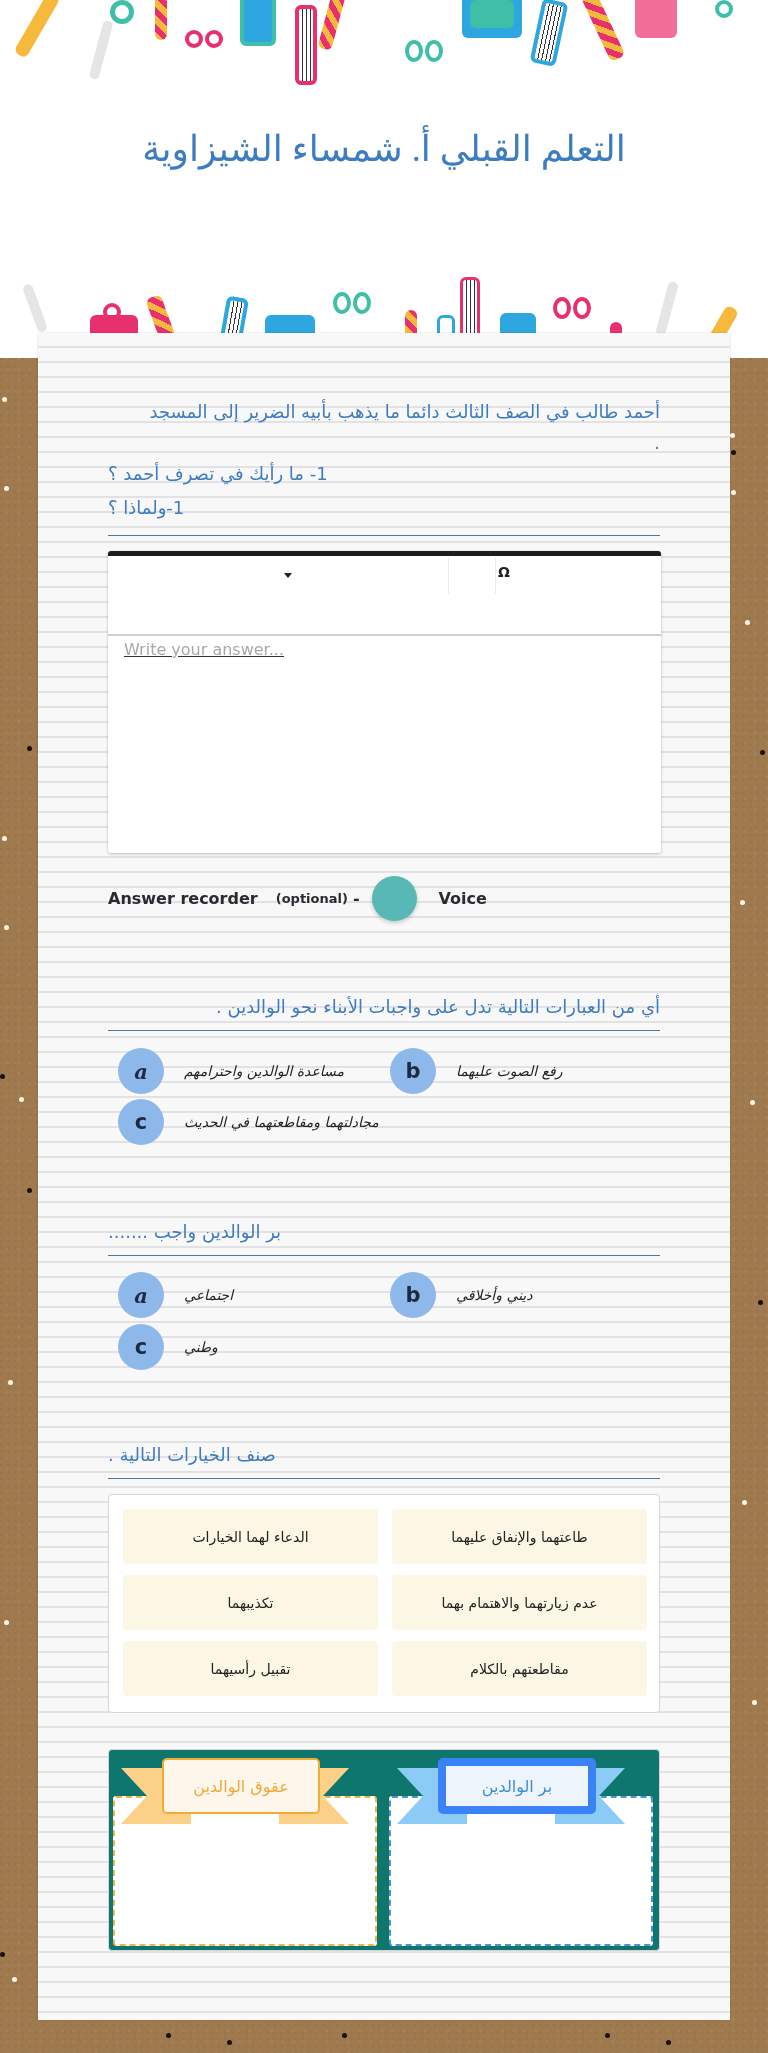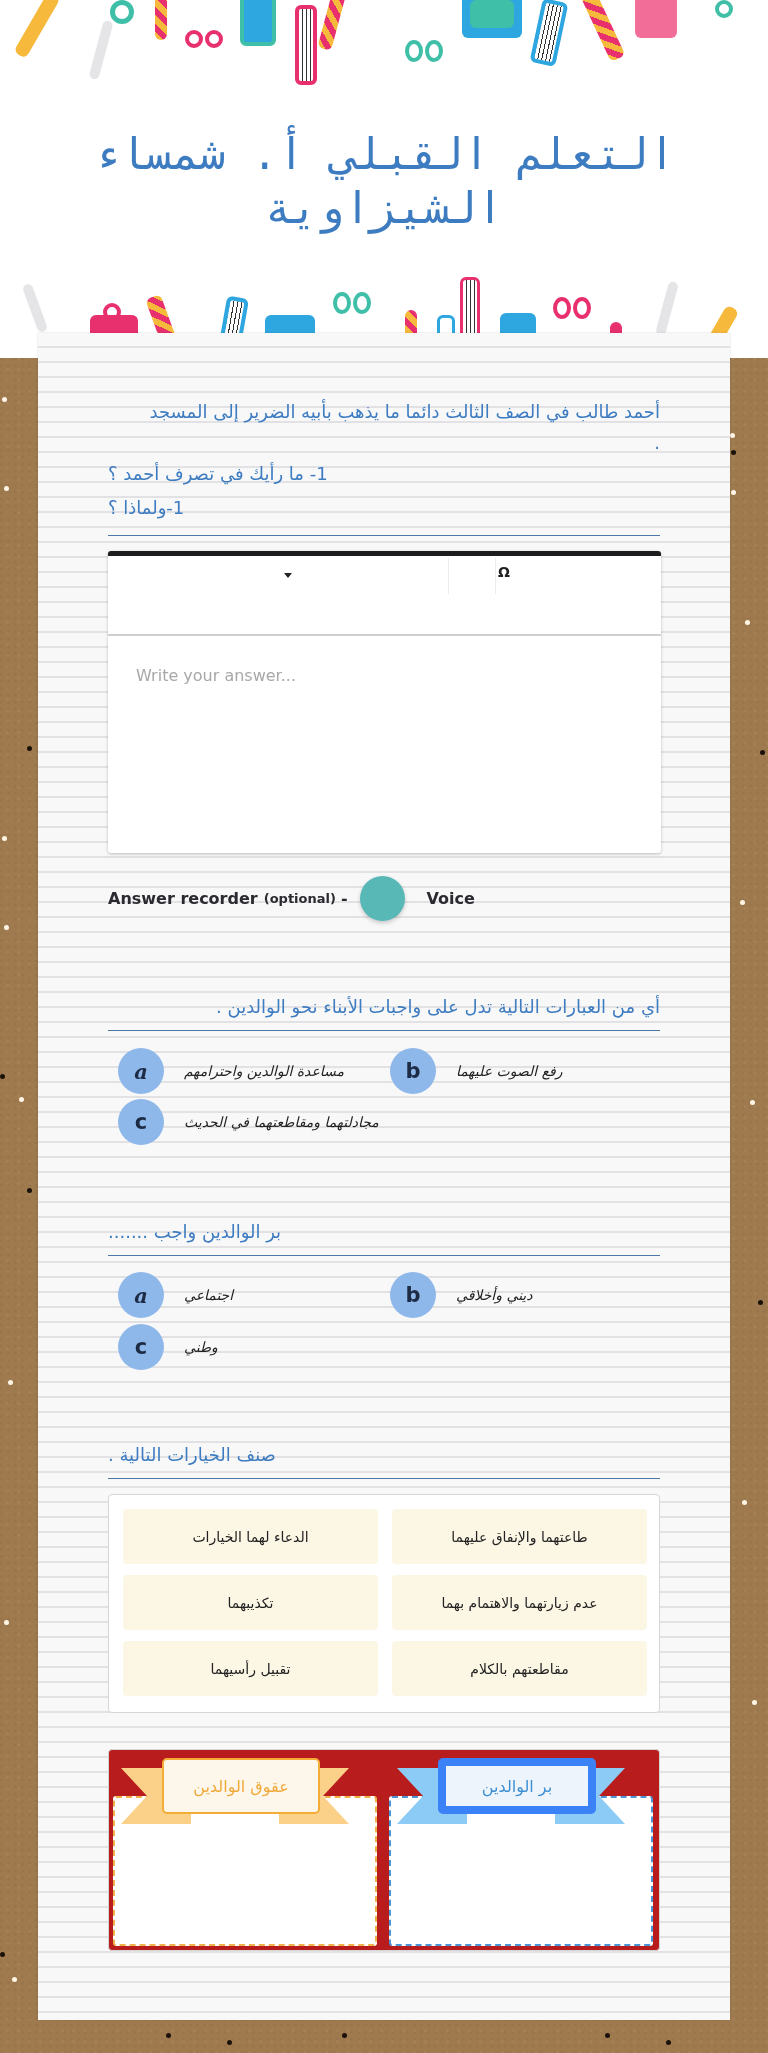--- a/index.html
+++ b/index.html
@@ -21,22 +21,22 @@
     position: absolute; left: 0; top: 0; width: 768px; height: 358px;
     background: #ffffff;
   }
   .deco-row { position: absolute; left: 0; width: 768px; height: 90px; overflow: hidden; }
   .deco-top { top: 0; }
   .deco-bottom { top: 265px; height: 70px; }
   .deco { position: absolute; border-radius: 6px; }
   .title {
     position: absolute; left: 0; top: 128px; width: 768px;
     text-align: center; direction: rtl;
-    font-family: Liberation Mono, monospace;
-    font-size: 44px; color: #3d7cc0; letter-spacing: 1px;
+    font-family: Liberation Serif, serif;
+    font-size: 36px; color: #3d7cc0; letter-spacing: 1px;
   }
   
   .dot { position: absolute; width: 5px; height: 5px; border-radius: 50%; }
   .dot.w { background: #fff5e6; }
   .dot.b { background: #1a120a; }
   
   .paper {
     position: absolute; left: 38px; top: 333px; width: 692px; height: 1687px;
     background-color: #f7f7f8;
     background-image: repeating-linear-gradient(
@@ -67,34 +67,34 @@
     width: 0; height: 0; border-left: 4px solid transparent;
     border-right: 4px solid transparent; border-top: 5px solid #222;
     margin-left: 20px;
   }
   .tb-sep { position: absolute; top: 2px; width: 1px; height: 36px; background: #ececec; }
   .tb-omega {
     position: absolute; left: 390px; top: 8px; font-size: 14px; font-weight: bold;
     color: #222; font-family: "DejaVu Sans", sans-serif;
   }
   .answer-area {
-    position: absolute; left: 0; top: 96px; width: 100%; height: 210px;
+    position: absolute; left: 0; top: 70px; width: 100%; height: 210px;
     border: none; outline: none; resize: none; background: transparent;
-    padding: 14px 28px; font-family: "DejaVu Sans", sans-serif;
-    font-size: 16px; color: #333;
+    padding: 14px 16px; font-family: "DejaVu Sans", sans-serif;
+    font-size: 16px; color: #333; text-decoration: underline;
   }
   .answer-area::placeholder { color: #a8a8a8; }
   
   .recorder {
     position: absolute; left: 108px; top: 872px; height: 52px;
     display: flex; align-items: center;
     font-family: "DejaVu Sans", sans-serif; color: #2a2a30;
   }
   .rec-label { font-size: 16px; font-weight: bold; }
-  .rec-opt { font-size: 13px; font-weight: bold; margin-left: 6px; }
+  .rec-opt { font-size: 13px; font-weight: bold; margin-left: 18px; }
   .rec-dash { font-size: 16px; font-weight: bold; margin-left: 5px; }
   .rec-btn {
     width: 45px; height: 45px; border-radius: 50%; background: #57b8b6;
     margin-left: 12px; box-shadow: 0 2px 4px rgba(0,0,0,0.2); cursor: pointer;
   }
   .rec-voice { font-size: 16px; font-weight: bold; margin-left: 22px; }
   
   .opt { position: absolute; display: flex; align-items: center; height: 46px; }
   .opt-circle {
     width: 46px; height: 46px; border-radius: 50%;
@@ -116,21 +116,21 @@
   }
   .card {
     position: absolute; width: 255px; height: 55px;
     background: #fcf6e4; border-radius: 4px;
     display: flex; align-items: center; justify-content: center;
     direction: rtl; font-size: 14px; color: #222; cursor: grab;
   }
   
   .buckets {
     position: absolute; left: 108px; top: 1749px; width: 552px; height: 202px;
-    background: #b91c1c; border: 1px solid #d6d6d6; border-radius: 4px;
+    background: #0f766e; border: 1px solid #d6d6d6; border-radius: 4px;
   }
   .bucket-drop {
     position: absolute; top: 46px; width: 264px; height: 150px;
     background: #fff; border-radius: 3px;
   }
   .bucket-drop.orange { border: 2px dashed #f0b24a; }
   .bucket-drop.blue { border: 2px dashed #4a95d6; }
   .ribbon-tail { position: absolute; top: 18px; width: 70px; height: 56px; }
   .ribbon-label {
     position: absolute; top: 8px; width: 158px; height: 56px;

